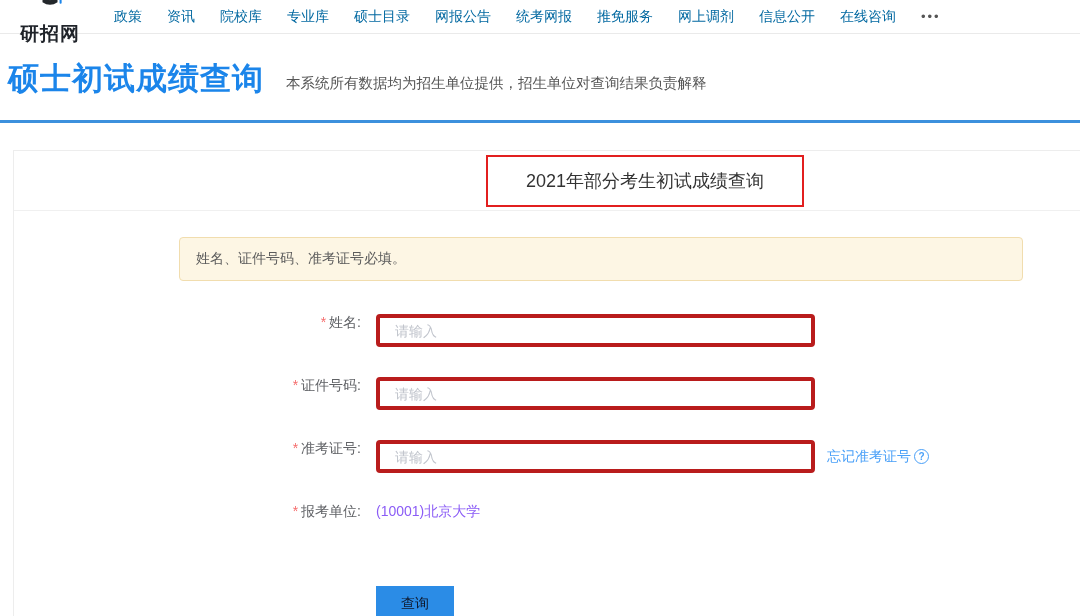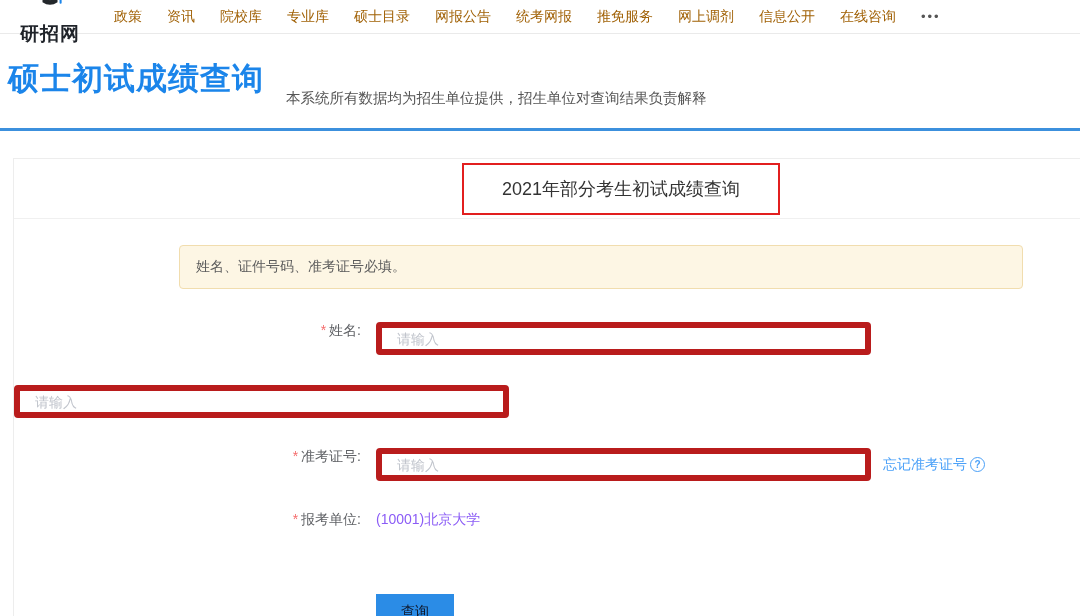--- a/index.html
+++ b/index.html
@@ -5,49 +5,49 @@
   * { margin:0; padding:0; box-sizing:border-box; }
   html,body { width:1080px; height:616px; background:#fff;
     font-family:"Liberation Sans","DejaVu Sans",sans-serif; overflow:hidden; }
 
   
   .topnav { height:34px; border-bottom:1px solid #eaeaea; display:flex;
     align-items:center; padding-left:20px; background:#fff; }
   .logo { display:flex; align-items:center; gap:7px; cursor:pointer;flex-direction:column; }
   .logo-text { font-size:19px; font-weight:bold; color:#1f2329; letter-spacing:1px; }
   .nav-links { display:flex; margin-left:34px; gap:25px; align-items:center; }
-  .nav-item { font-size:14px; color:#a16207; text-decoration:none; white-space:nowrap; cursor:pointer; }
+  .nav-item { font-size:14px; color:#0369a1; text-decoration:none; white-space:nowrap; cursor:pointer; }
   .nav-more { font-size:13px; color:#555; letter-spacing:2px; cursor:pointer; }
 
   
   .page-header { padding:24px 0 0 8px; display:flex; align-items:flex-start; }
   .page-title { font-size:31px; font-weight:bold; color:#1b85ea; line-height:42px; letter-spacing:1px; }
-  .page-subtitle { margin-left:22px; margin-top:31px; font-size:14.5px; color:#555; }
+  .page-subtitle { margin-left:22px; margin-top:16px; font-size:14.5px; color:#555; }
   .blue-rule { height:3px; background:#3c90dd; margin-top:20px; }
 
   
   .panel { margin:27px 0 0 13px; border:1px solid #ededed; border-right:none;
     min-height:465px; background:#fff; }
   .panel-header { position:relative; height:60px; border-bottom:1px solid #f0f0f0; }
-  .highlight-box { position:absolute; left:448px; top:4px; width:318px; height:52px;
+  .highlight-box { position:absolute; left:472px; top:4px; width:318px; height:52px;
     border:2px solid #e21f1f; display:flex; align-items:center; justify-content:center; }
   .panel-title { font-size:18px; color:#333; }
 
   
   .alert { margin:26px 0 0 165px; width:844px; background:#fdf6e4;
     border:1px solid #f1ddae; border-radius:4px; padding:12px 16px;
     font-size:14px; color:#5c5c5c; }
 
   
   .form { margin-top:33px; }
   .form-row { display:flex; margin-bottom:30px; }
   .form-label { width:362px; flex:none; text-align:right; padding-right:15px;
     font-size:14px; color:#606266; }
   .required { color:#f56c6c; margin-right:3px; }
-  .text-input { width:495px; height:33px; border:6px solid #b91c1c; border-radius:4px;
+  .text-input { width:439px; height:33px; border:4px solid #b91c1c; border-radius:4px;
     padding:0 15px; font-size:14px; color:#606266; outline:none; background:#fff; }
   .text-input::placeholder { color:#c0c4cc; }
   .forgot-link { margin-left:12px; font-size:14px; color:#4aa0f8;
     text-decoration:none; display:inline-flex; align-items:center; cursor:pointer; }
   .q-icon { width:15px; height:15px; border:1.5px solid #4aa0f8; border-radius:50%;
     display:inline-flex; align-items:center; justify-content:center;
     font-size:10px; margin-left:3px; font-weight:bold; }
   .unit-row { margin-bottom:50px; }
   .unit-value { font-size:14px; color:#8b5cf6; }
   .btn-row { padding-top:15px; }
@@ -102,20 +102,23 @@
   <div class="form">
 
     <div class="form-row">
       <div class="form-label">
         <span class="required">*</span><span>姓名:</span>
       </div>
       <input class="text-input" type="text" placeholder="请输入" style="">
     </div>
 
     <div class="form-row">
+      <div class="form-label">
+        <span class="required">*</span><span>证件号码:</span>
+      </div>
       <input class="text-input" type="text" placeholder="请输入" style="">
     </div>
 
     <div class="form-row">
       <div class="form-label">
         <span class="required">*</span><span>准考证号:</span>
       </div>
       <input class="text-input" type="text" placeholder="请输入" style="">
       <a class="forgot-link">
         <span>忘记准考证号</span>

